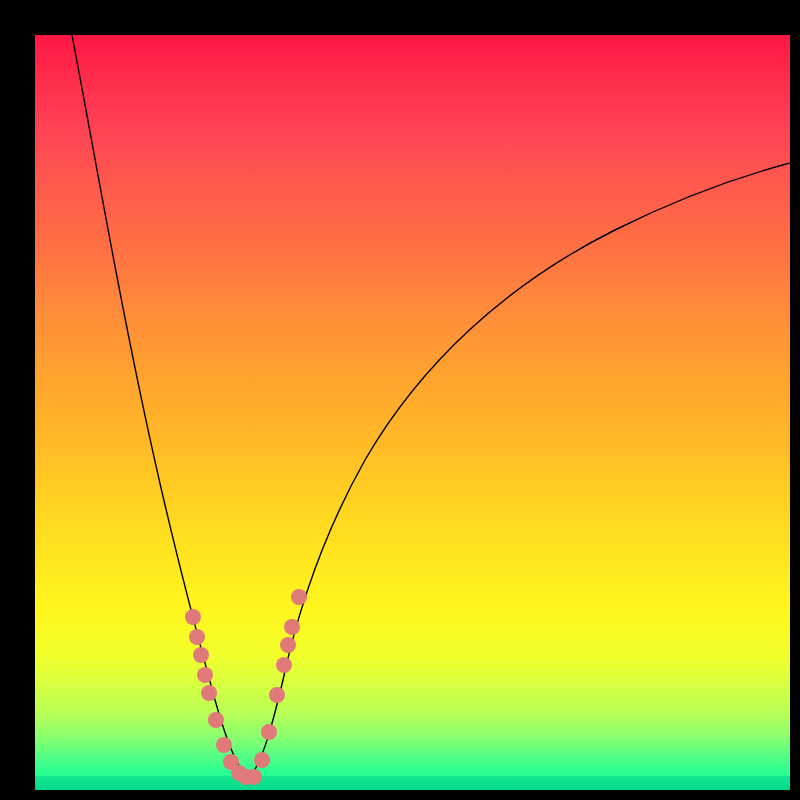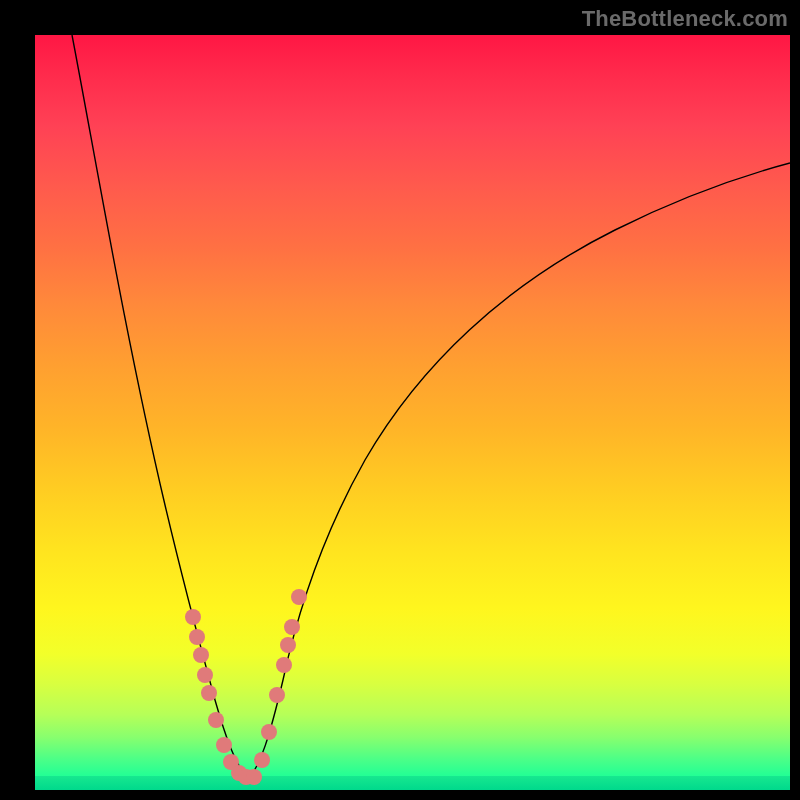--- a/index.html
+++ b/index.html
@@ -80,21 +80,20 @@
   }
   .marker {
     fill: #e07a7a;
     stroke: none;
   }
 </style>
 </head>
 <body>
 
 <div class="container">
-  <div class="watermark">TheBottleneck.com</div>
   <div class="plot-area">
     <div class="gradient"></div>
     <div class="green-band"></div>
     <svg class="curves" viewBox="0 0 755 755" preserveAspectRatio="none">
       <path class="curve" d="M 37,0
            C 60,120 90,300 130,470
            C 150,555 165,610 180,665
            C 190,700 200,730 213,743"></path>
       <path class="curve" d="M 213,743
            C 225,733 235,700 248,645

